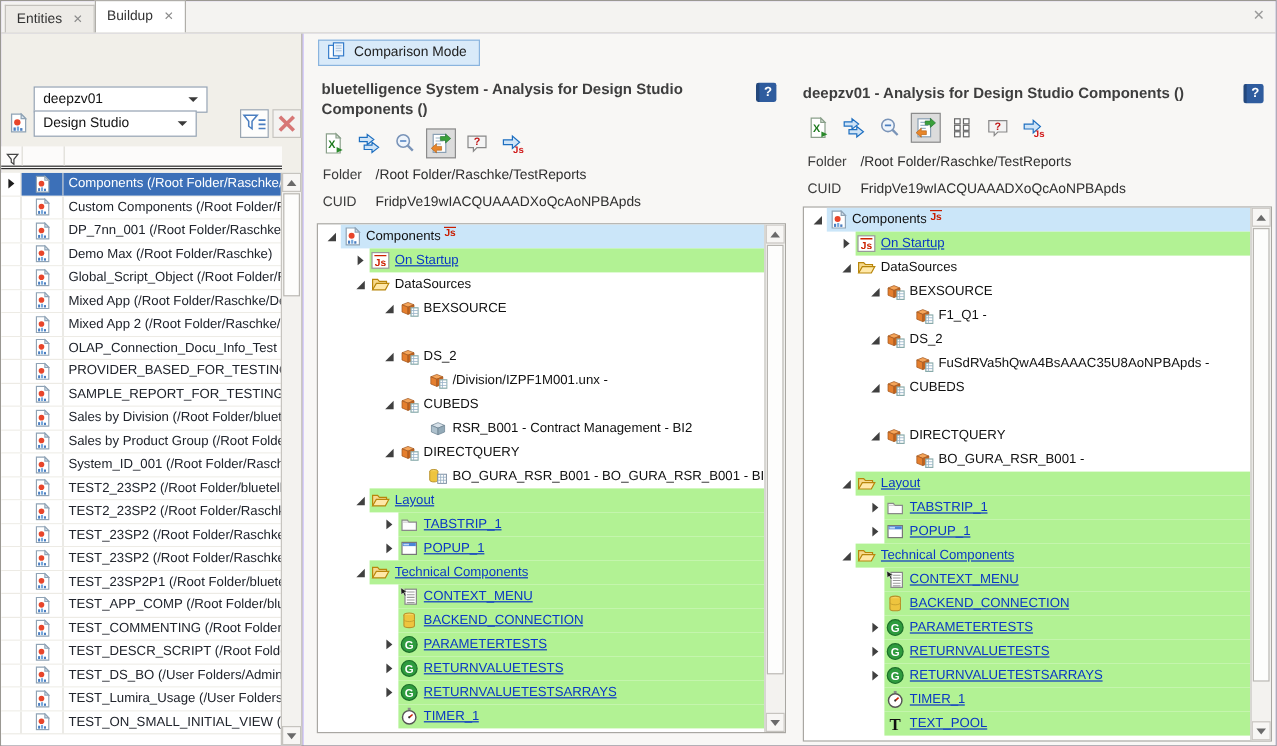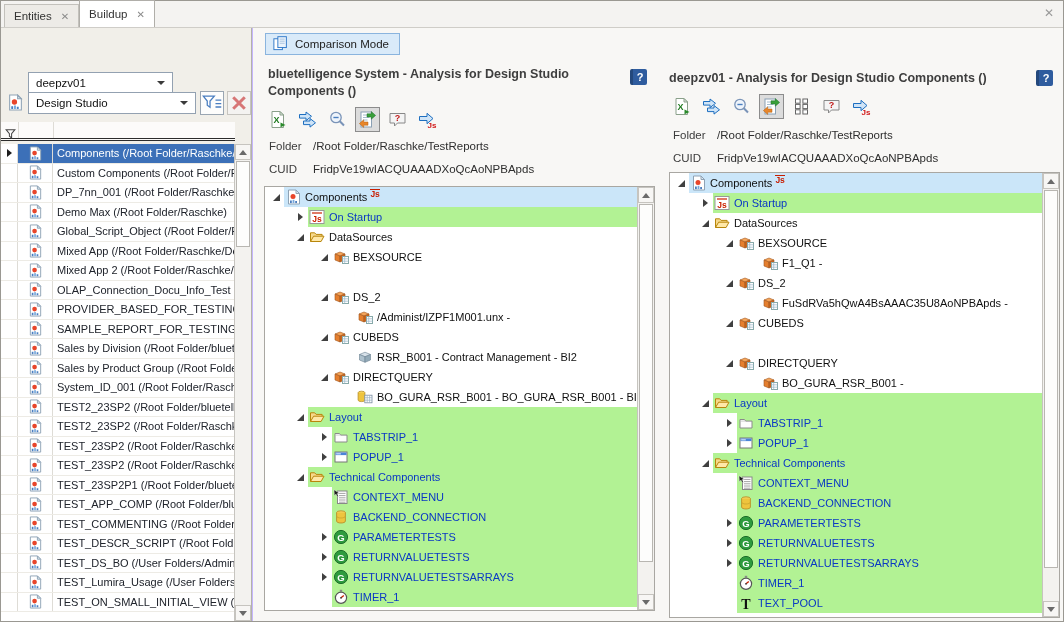--- a/index.html
+++ b/index.html
@@ -13,21 +13,21 @@
   .tab.active { height:27px; background:#fff; border-color:#b0aea9; position:relative; z-index:2; }
   .tab-close { color:#8a8a8a; font-size:10px; cursor:default; }
   .win-close { position:absolute; right:9px; top:6px; color:#9a9a9a; font-size:12px; line-height:12px; }
 
   
   .sidebar { position:absolute; left:0; top:27px; width:251px; bottom:0; background:#f1efe9; border-right:1px solid #b3b1ab; }
   .sb-header { height:23px; line-height:23px; padding-left:9px; font-size:11.5px; color:#1b1b1b; background:#ebe9e1; border-bottom:1px solid #dbd9d2; }
   .combo { position:absolute; height:22px; background:#fff; border:1px solid #93a1b1; display:flex; align-items:center; font-size:11.5px; color:#111; padding-left:7px; }
   .dd-arrow { margin-left:auto; margin-right:7px; width:0; height:0; border-left:4px solid transparent; border-right:4px solid transparent; border-top:4px solid #3a3a3a; }
   .combo.sys { left:27px; top:34px; width:145px;margin-top:10px; }
-  .combo.type { left:27px; top:64px; width:168px; }
+  .combo.type { left:27px; top:64px; width:136px; }
   .type-icon { position:absolute; left:6px; top:66px; width:17px; height:17px; }
   .tool-btn { position:absolute; top:63px; width:24px; height:24px; background:#fdfdfc; border:1px solid #9aa6b2; display:flex; align-items:center; justify-content:center; }
   .tool-btn.filter { left:199px; }
   .tool-btn.clearx { left:226px; background:#f4f3f1; border-color:#c6c4bf; }
 
   .grid-header { position:absolute; left:0; top:94px; width:234px; height:19px; background:#fcfbfa; border-bottom:3px double #2c2c2c; }
   .grid-header .funnel { position:absolute; left:4px; top:3px; }
   .vl { position:absolute; top:0; bottom:0; width:1px; background:#dedcd6; }
 
   .entity-list { position:absolute; left:0; top:116px; width:234px; bottom:0; background:#fff; overflow:hidden; }
@@ -83,21 +83,21 @@
   .t-sp { flex:none; height:100%; }
   .t-arr { width:15px; flex:none; display:flex; align-items:center; justify-content:center; }
   .t-arr .exp { width:0; height:0; border-bottom:7px solid #404040; border-left:7px solid transparent; }
   .t-arr .col { width:0; height:0; border-top:4px solid transparent; border-bottom:4px solid transparent; border-left:5px solid #404040; }
   .t-hl { flex:1; height:100%; display:flex; align-items:center; gap:3px; padding-left:1px; min-width:0; }
   .t-hl.green { background:#b2f294; }
   .t-hl.blue { background:#cbe6f9;text-align:right; }
   .t-ico { width:17px; height:16px; flex:none; }
   .t-ico svg { width:16px; height:16px; }
   .t-lbl { white-space:nowrap; overflow:hidden; color:#101010; }
-  .t-hl.green .t-lbl { color:#0a38c4; }
+  .t-hl.green .t-lbl { color:#0a38c4;text-decoration:underline; }
   .js-badge { color:#c81e00; font-size:8.5px; font-weight:bold; border-top:1px solid #c81e00; line-height:9px; align-self:flex-start; margin-top:2px; }
   .tree-scroll { right:0; top:0; bottom:0; }
   .tree-scroll .vs-thumb { top:17px; }
   .treebox.left .vs-thumb { height:358px; }
   .treebox.right .vs-thumb { height:378px; }
 </style>
 </head>
 <body>
 
 <div class="screen">
@@ -660,21 +660,21 @@
             <span class="t-hl">
               <span class="t-ico"><svg viewBox="0 0 16 16">
                   <g stroke="#a0561e" stroke-width=".6">
                     <path d="M2 5l5-2 5 2-5 2z" fill="#f5a55a"></path>
                     <path d="M2 5l5 2v6l-5-2z" fill="#e57f2e"></path>
                     <path d="M12 5l-5 2v6l5-2z" fill="#c9651d"></path>
                   </g>
                   <rect x="9.5" y="7.5" width="6" height="7" fill="#fff" stroke="#8aa"></rect>
                   <path d="M9.5 9.8h6M9.5 12.2h6M11.7 7.5v7" stroke="#9ab4c8" stroke-width=".7"></path>
                 </svg></span>
-              <span class="t-lbl">/Administ/IZPF1M001.unx -</span>
+              <span class="t-lbl">/Division/IZPF1M001.unx -</span>
             </span>
           </div>
           <div class="t-row">
             <span class="t-sp" style="width: 52px;"></span>
             <span class="t-arr">
               <span class="exp"></span>
             </span>
             <span class="t-hl">
               <span class="t-ico"><svg viewBox="0 0 16 16">
                   <g stroke="#a0561e" stroke-width=".6">

